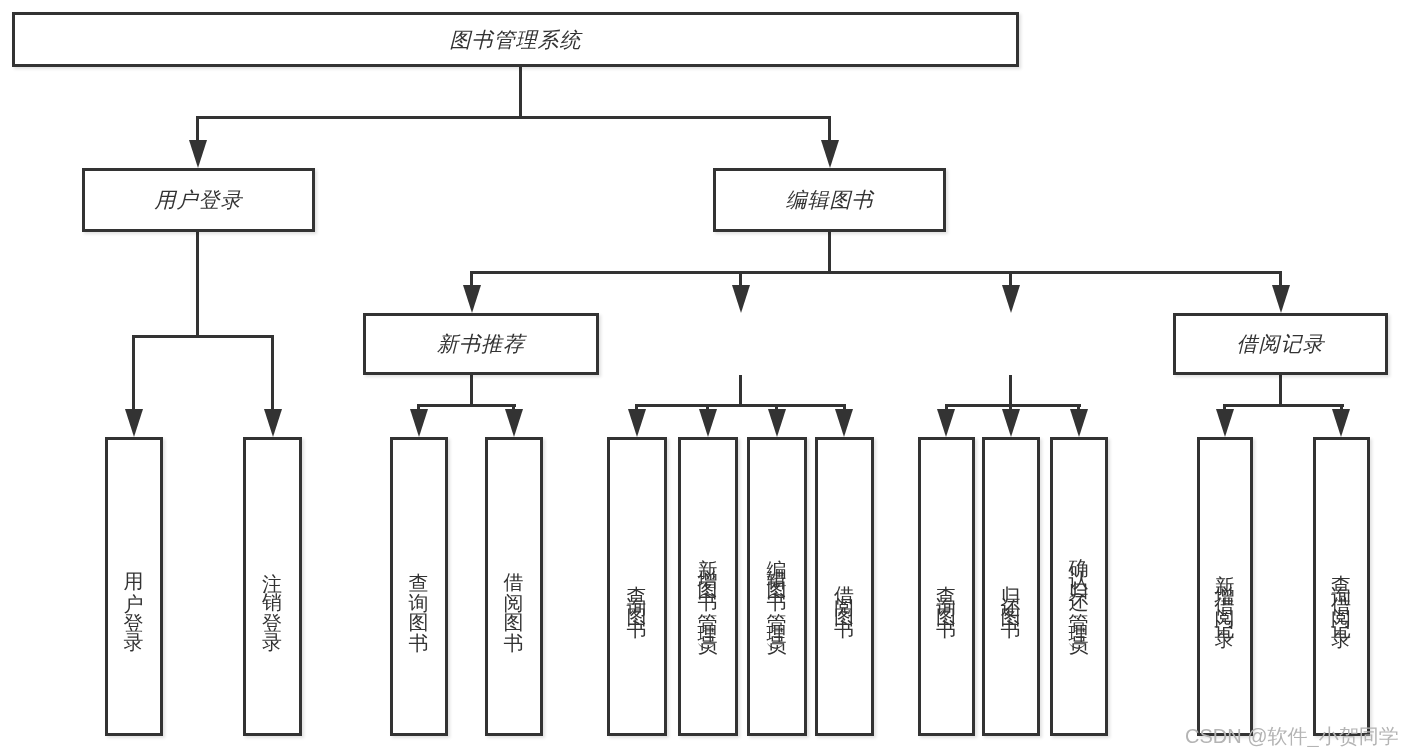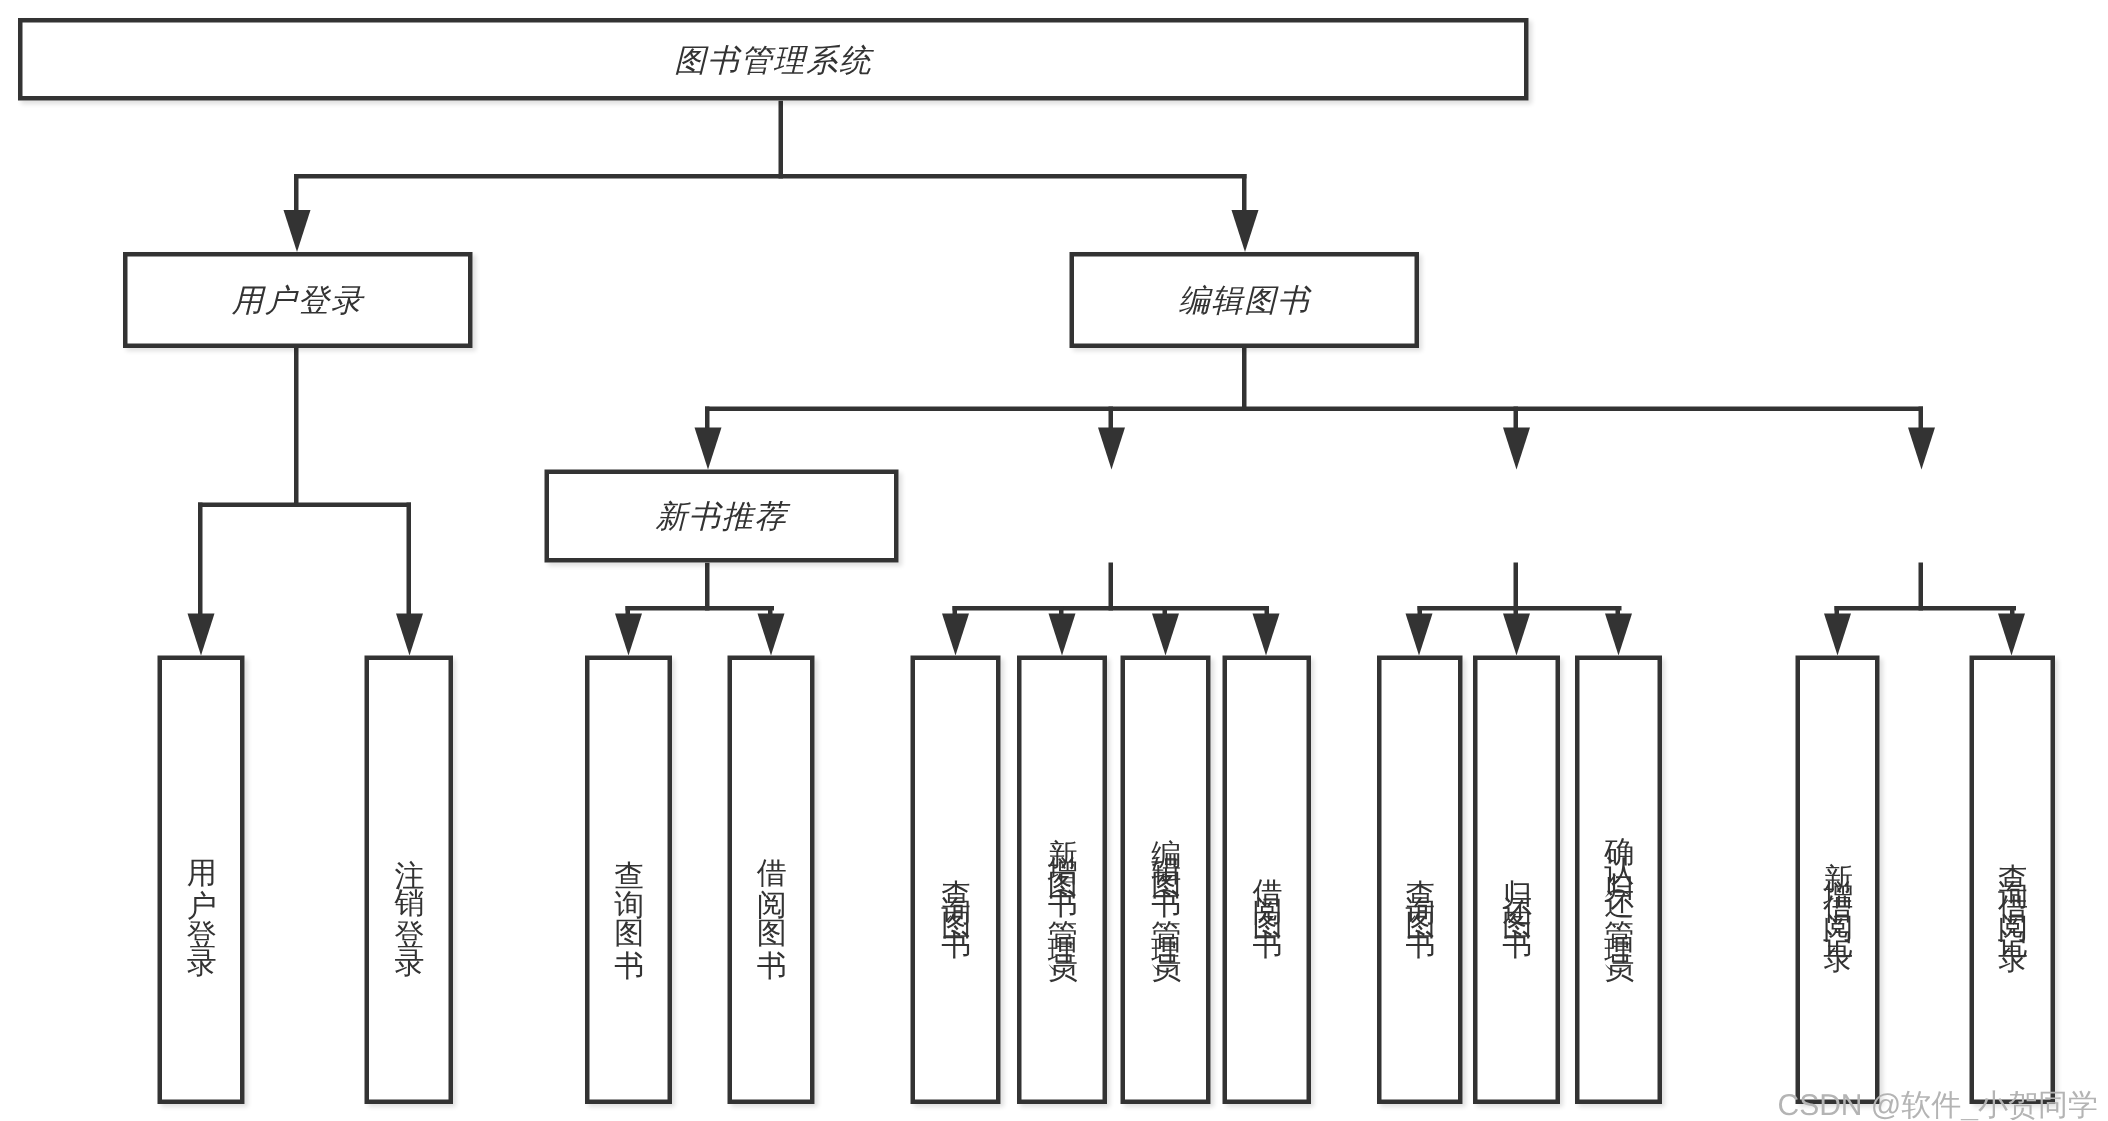--- a/index.html
+++ b/index.html
@@ -117,20 +117,23 @@
   <div class="box" style="left:82px;top:168px;width:233px;height:64px">
     <span class="lbl">用户登录</span>
   </div>
   <div class="box" style="left:713px;top:168px;width:233px;height:64px">
     <span class="lbl">编辑图书</span>
   </div>
 
   <div class="box" style="left:363px;top:313px;width:236px;height:62px">
     <span class="lbl">新书推荐</span>
   </div>
+  <div class="box" style="left:1173px;top:313px;width:215px;height:62px">
+    <span class="lbl">借阅记录</span>
+  </div>
 
   <div class="box" style="left:105px;top:437px;width:58px;height:299px">
     <span class="vtext loose">用户登录</span>
   </div>
   <div class="box" style="left:243px;top:437px;width:59px;height:299px">
     <span class="vtext loose">注销登录</span>
   </div>
 
   <div class="box" style="left:390px;top:437px;width:58px;height:299px">
     <span class="vtext loose">查询图书</span>

